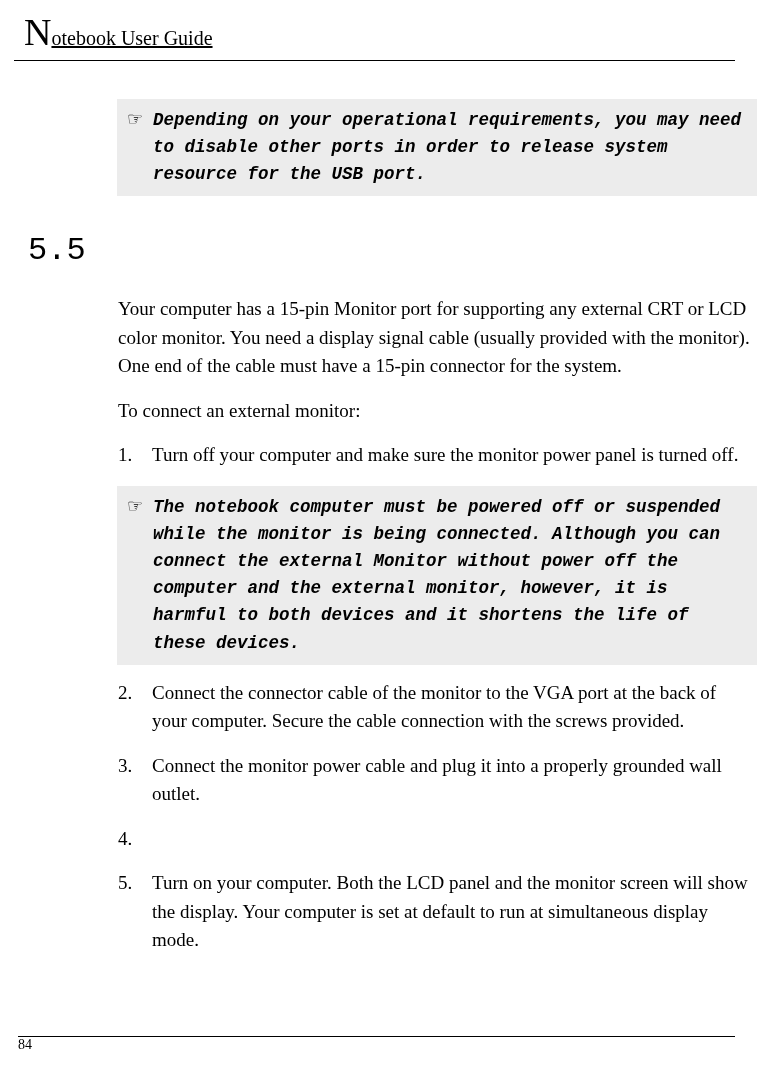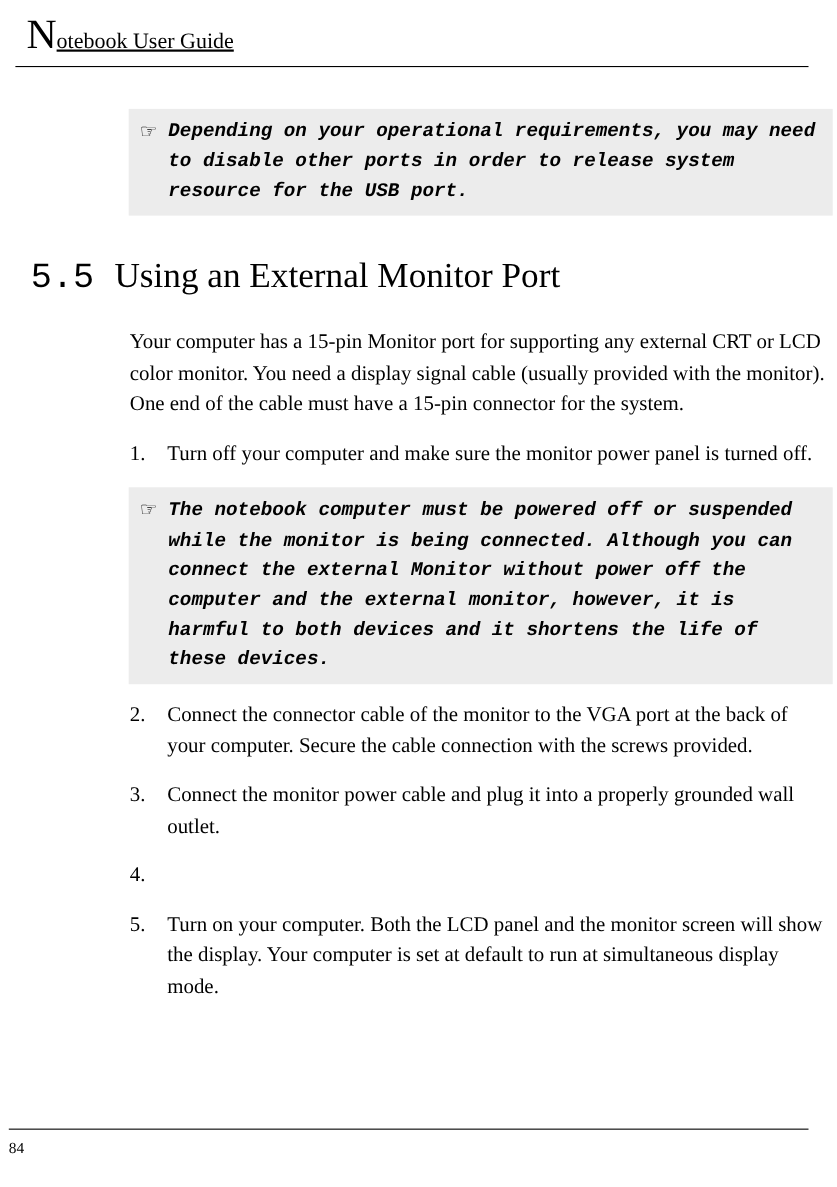--- a/index.html
+++ b/index.html
@@ -89,24 +89,24 @@
       margin-bottom: 16px;
       width: 636px;
     }
     .list-marker {
       width: 34px;
       flex-shrink: 0;
     }
     .footer {
       position: absolute;
       bottom: 26px;
-      left: 8px;
+      left: 18px;
       right: 26px;
       border-top: 1.5px solid #000;
-      padding-top: 10px;
+      padding-top: 0;
       font-size: 14px;
       font-family: Garamond, 'Times New Roman', serif;
     }
     .note-box-inner {
       background: #ececec;
       padding: 8px 6px 8px 8px;
       margin-bottom: 14px;
       width: 640px;
       position: relative;
       left: -1px;
@@ -123,24 +123,24 @@
 
   <div class="note-box">
     <div class="note-row">
       <div class="note-icon">☞</div>
       <div class="note-text">Depending on your operational requirements, you may need to disable other ports in order to release system resource for the USB port.</div>
     </div>
   </div>
 
   <div class="section-row">
     <div class="section-number">5.5</div>
-    <div class="section-title">Using an External Monitor Port</div>
   </div>
 
   <div class="para">Your computer has a 15-pin Monitor port for supporting any external CRT or LCD color monitor. You need a display signal cable (usually provided with the monitor). One end of the cable must have a 15-pin connector for the system.</div>
+  <div class="para">To connect an external monitor:</div>
 
   <div class="list-item">
     <div class="list-marker">1.</div>
     <div>Turn off your computer and make sure the monitor power panel is turned off.</div>
   </div>
 
   <div class="note-box-inner">
     <div class="note-row">
       <div class="note-icon">☞</div>
       <div class="note-text">The notebook computer must be powered off or suspended while the monitor is being connected. Although you can connect the external Monitor without power off the computer and the external monitor, however, it is harmful to both devices and it shortens the life of these devices.</div>

